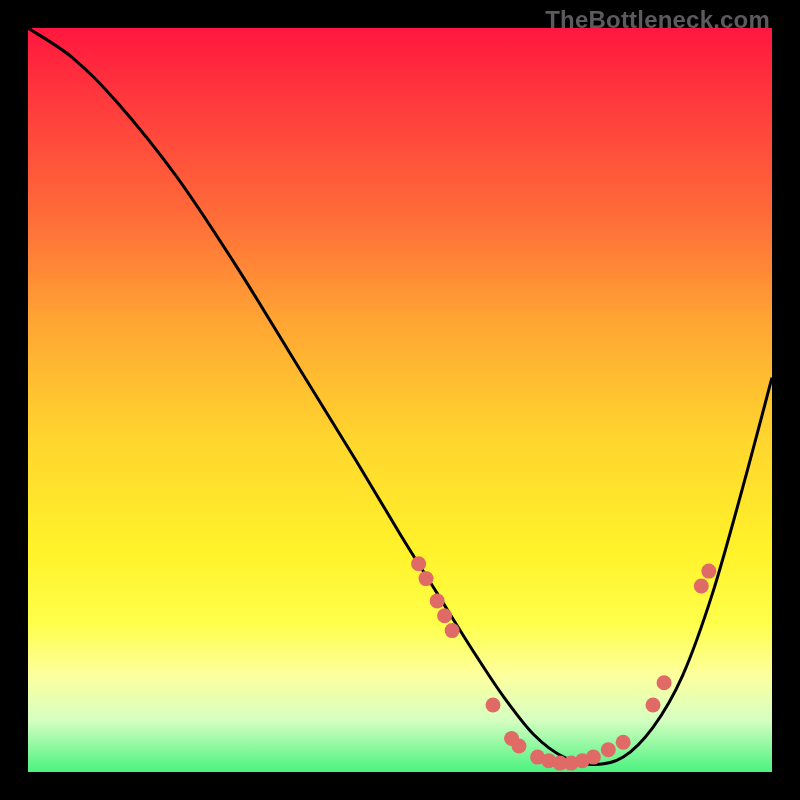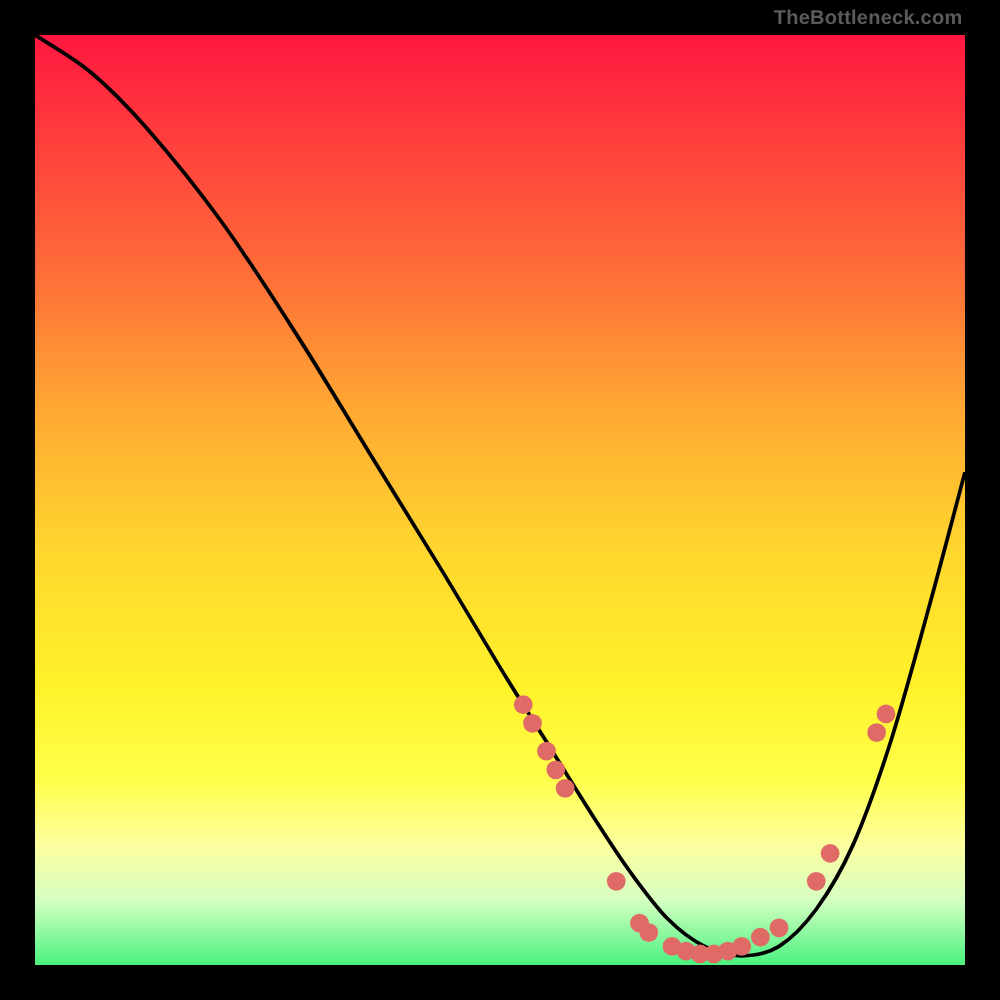--- a/index.html
+++ b/index.html
@@ -26,21 +26,21 @@
       #fff22a 70%,
       #ffff4a 80%,
       #fdff9e 87%,
       #d6ffc2 93%,
       #4af27f 100%);
   }
   .watermark {
     position: absolute;
     top: 6px;
     right: 30px;
-    font-size: 16px;
+    font-size: 24px;
     font-weight: 600;
     color: #5b5b5b;
     letter-spacing: 0.2px;
   }
   svg.curve {
     position: absolute;
     left: 28px;
     top: 28px;
     width: 744px;
     height: 744px;

